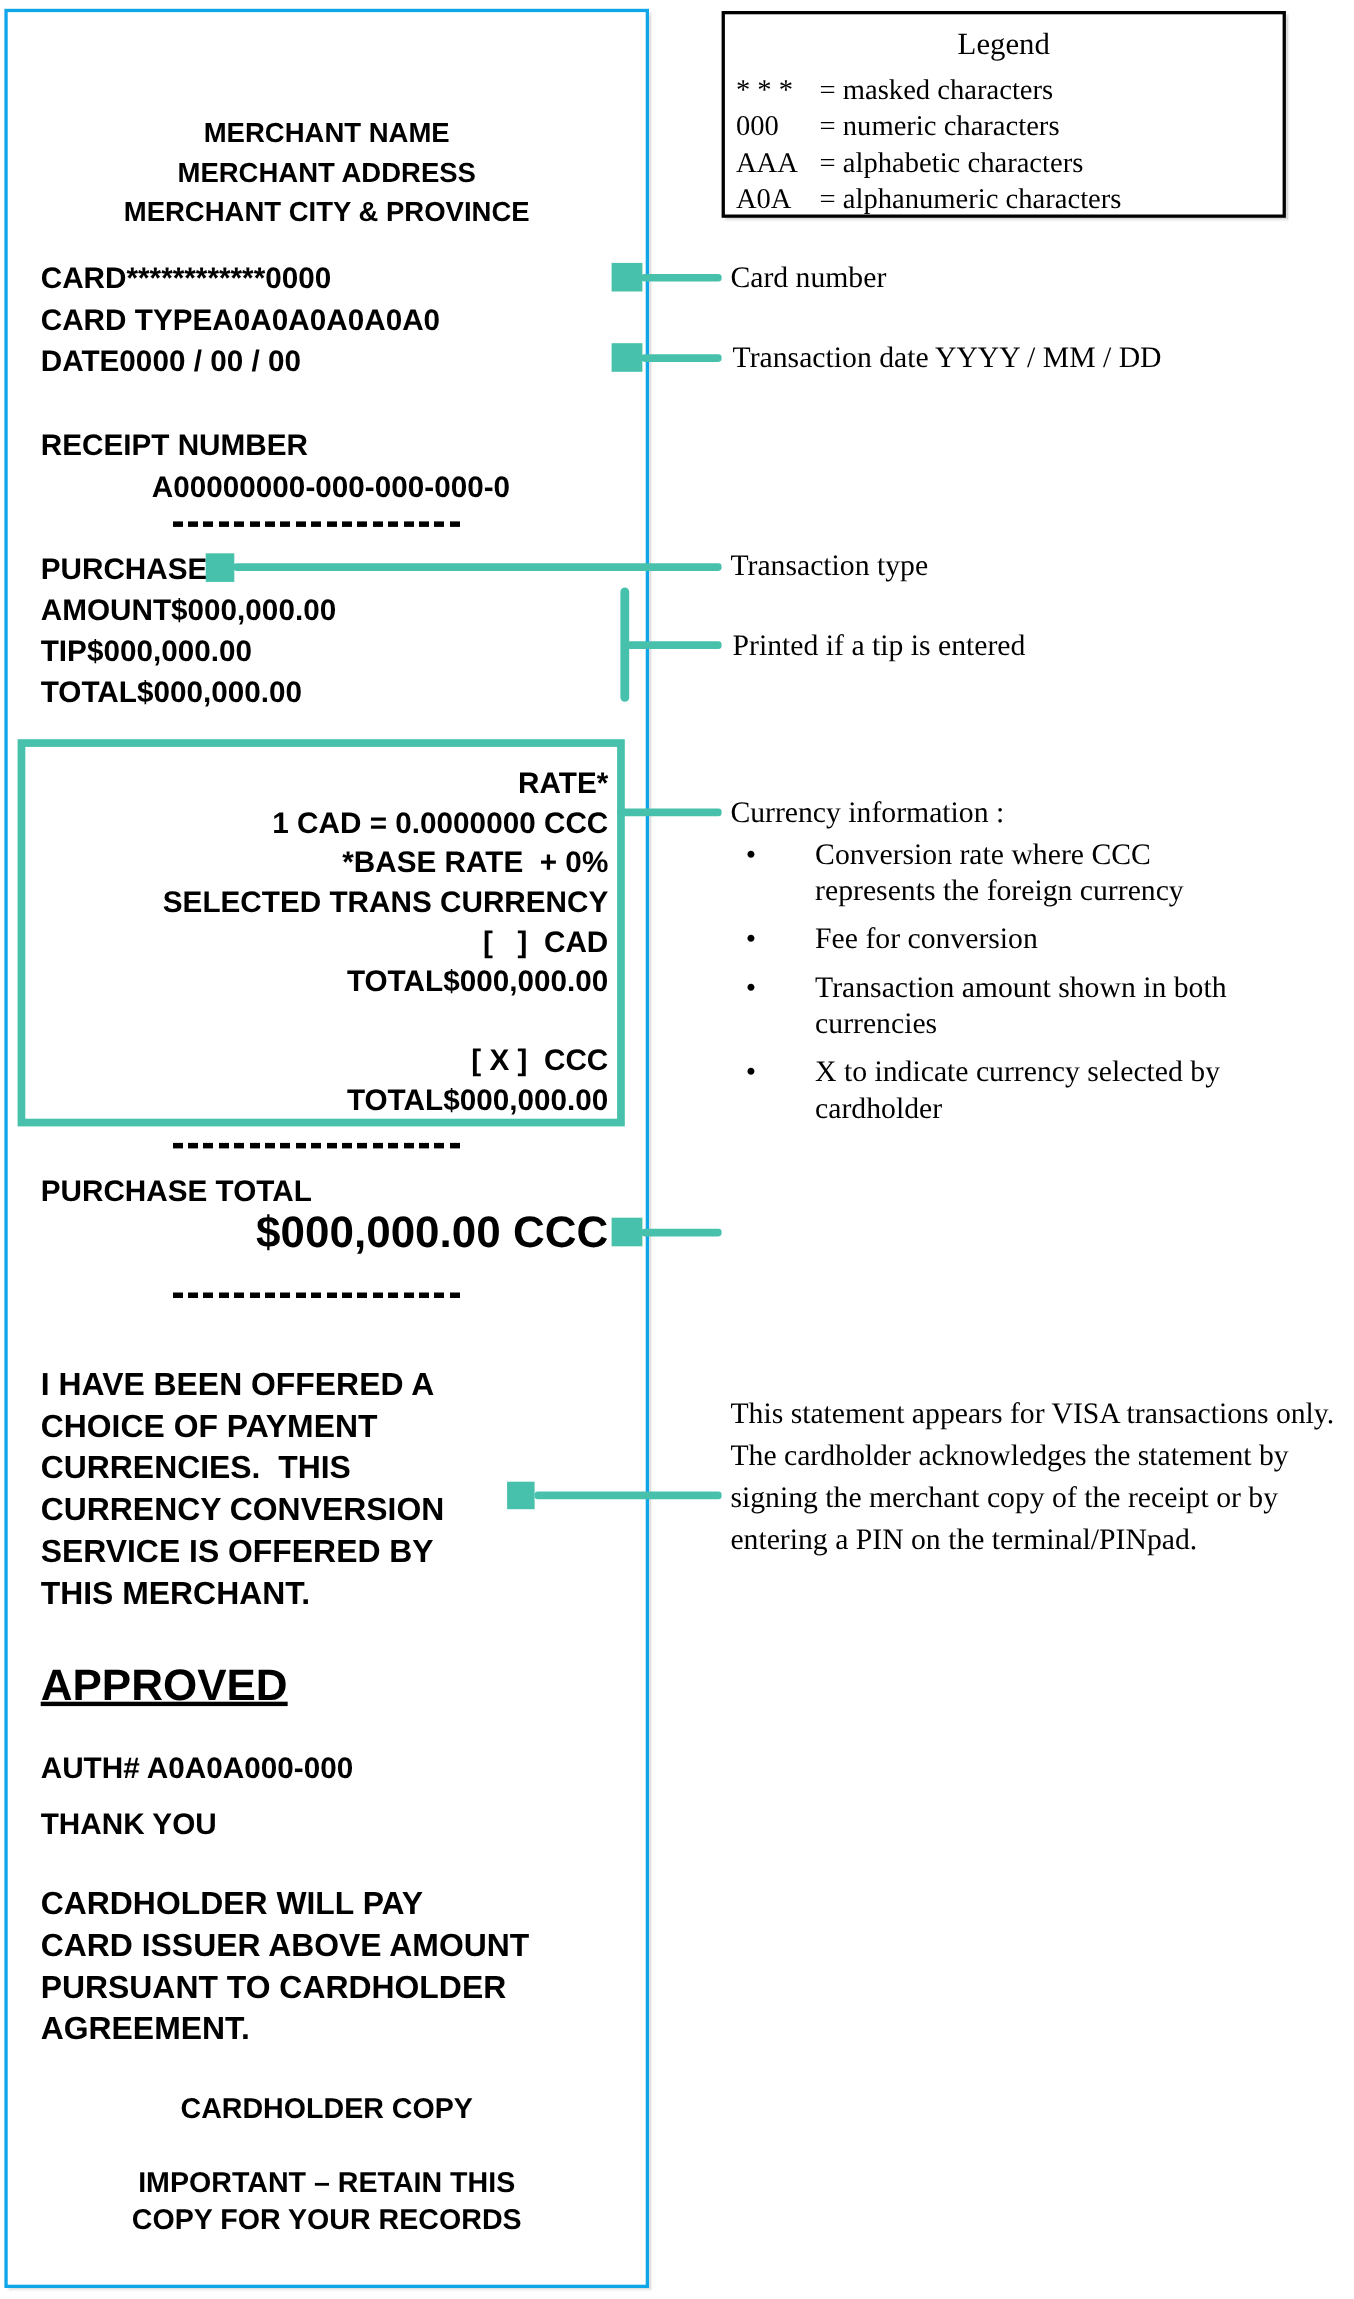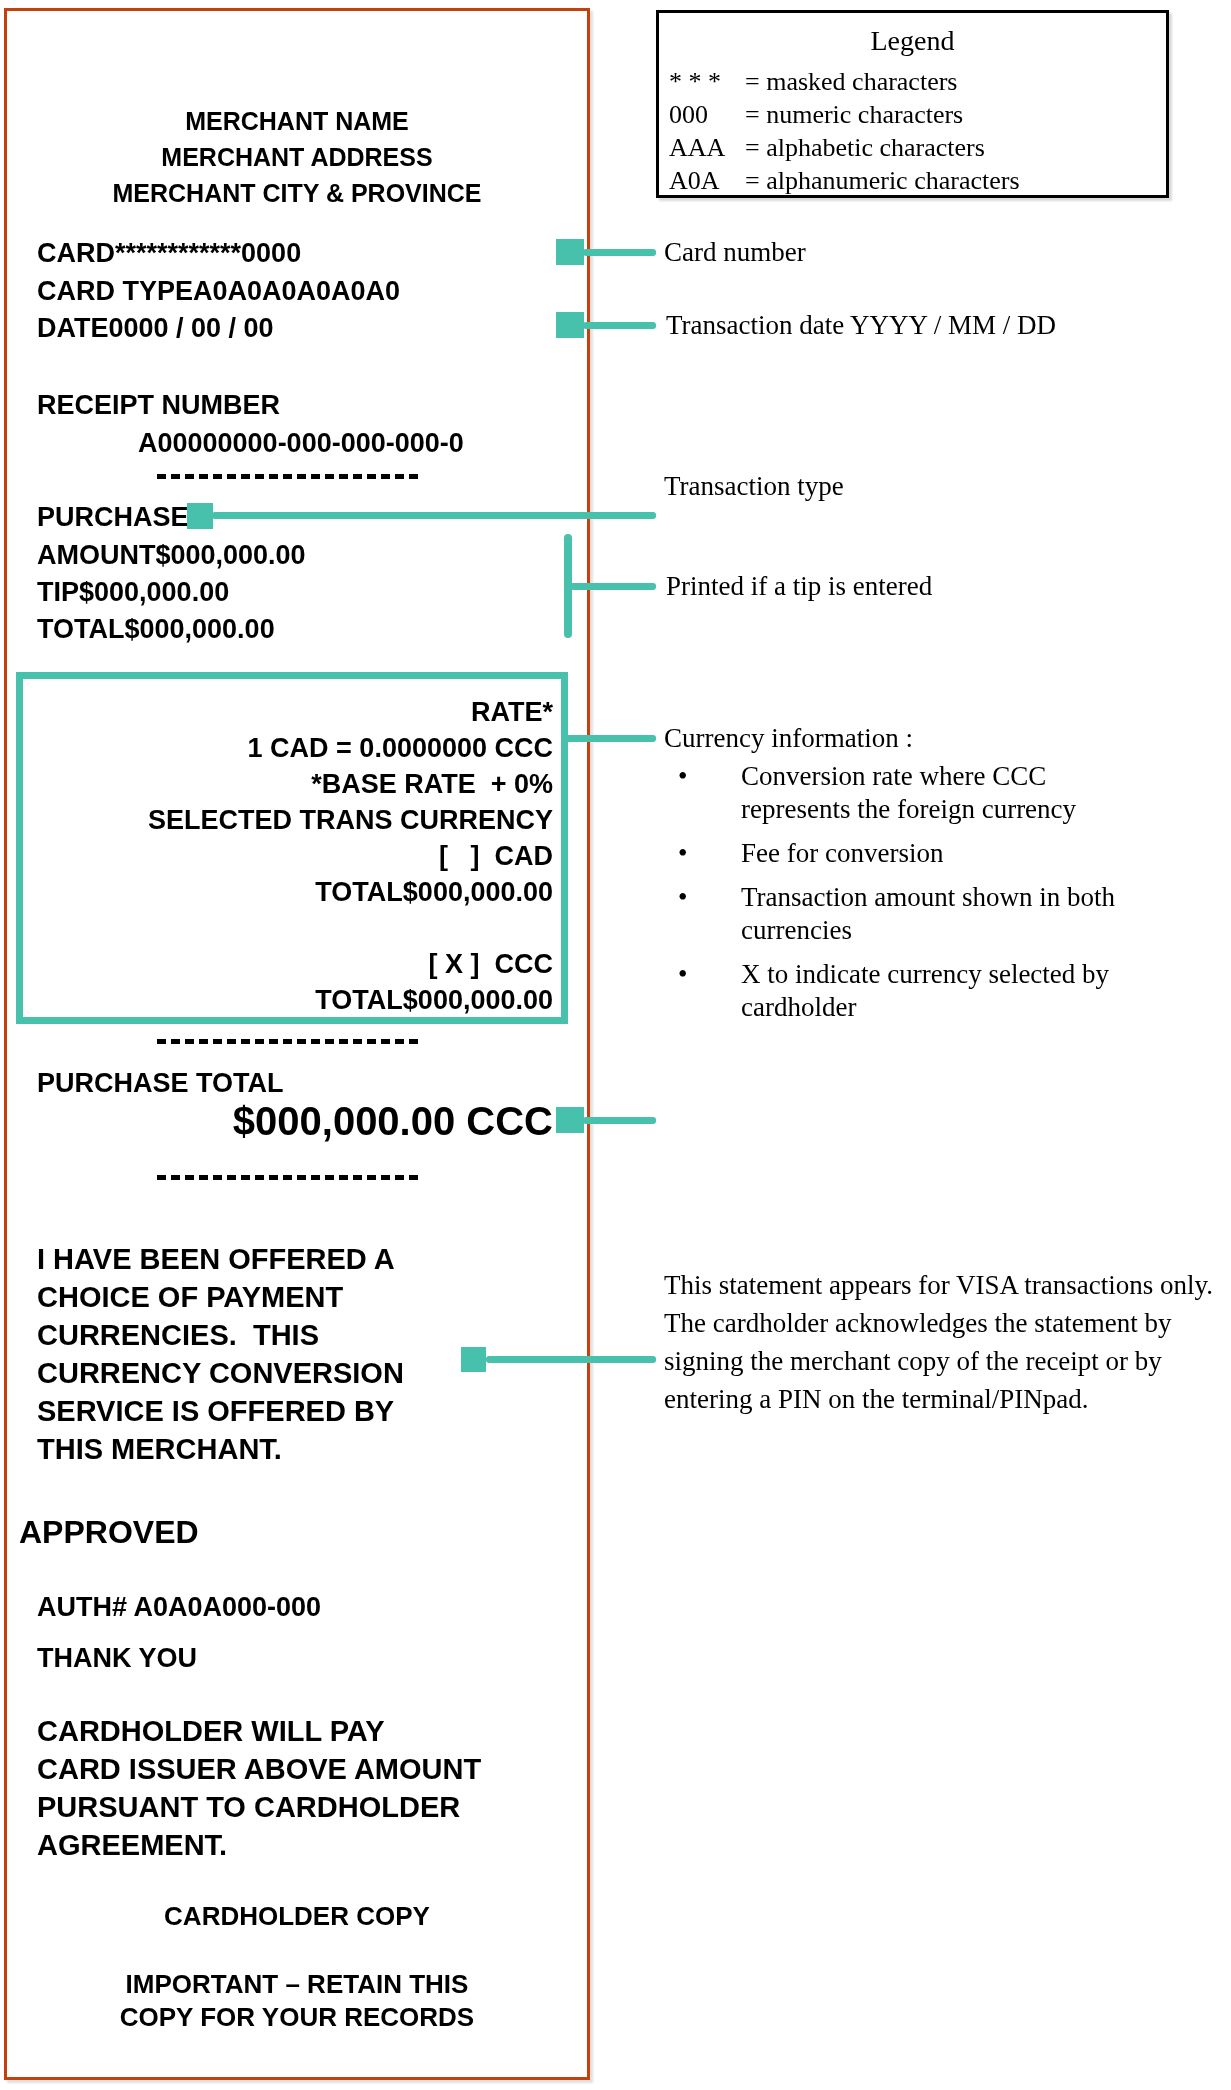--- a/index.html
+++ b/index.html
@@ -1,38 +1,38 @@
 <!DOCTYPE html>
 <html><head>
 <meta charset="utf-8">
 <style>
   html,body{margin:0;padding:0;background:#fff;}
   #canvas{position:relative;width:1231px;height:2090px;background:#fff;overflow:hidden;}
   [data-bind]{white-space:pre-wrap;}
 
   
   .receipt{position:absolute;left:4px;top:8px;width:586px;height:2072px;
-    border:3px solid #c2410c;background:#fff;box-sizing:border-box;
+    border:3px solid #0ea5e9;background:#fff;box-sizing:border-box;
     font-family:"Liberation Sans",sans-serif;font-weight:bold;color:#000;
     box-shadow:3px 3px 2px rgba(0,0,0,0.12);}
   .r-abs{position:absolute;left:0;right:0;}
   .r-row{position:absolute;left:0;right:0;display:flex;justify-content:flex-start;
     padding:0 34px 0 30px;font-size:27px;line-height:30px;}
   .r-label{text-align:left;}
   .r-value{text-align:right;}
   .merchant{top:92px;font-size:25px;line-height:36px;text-align:center;}
   .dash{position:absolute;left:150px;width:262px;height:5px;
     background:repeating-linear-gradient(90deg,#000 0 9px,transparent 9px 14px);}
   .ratebox{position:absolute;left:9px;top:661px;width:552px;height:352px;
     box-sizing:border-box;border:7px solid #47C1AC;background:#fff;}
   .rb-row{position:absolute;left:0;right:0;display:flex;justify-content:flex-end;
     padding:0 8px 0 14px;font-size:27px;line-height:30px;}
   .bigtotal{position:absolute;left:0;right:0;padding-right:34px;text-align:right;
     font-size:40px;line-height:42px;}
-  .approved{position:absolute;left:12px;font-size:32px;line-height:44px;}
+  .approved{position:absolute;left:30px;font-size:40px;line-height:44px;text-decoration:underline;}
   .stmt{position:absolute;left:30px;font-size:29px;line-height:38px;}
   .footer-center{position:absolute;left:0;right:0;text-align:center;font-size:26px;line-height:33px;}
 
   
   .legend{position:absolute;left:656px;top:10px;width:513px;height:188px;
     box-sizing:border-box;border:3px solid #000;background:#fff;
     font-family:"Liberation Serif",serif;color:#000;
     box-shadow:3px 3px 2px rgba(0,0,0,0.15);}
   .legend-title{position:absolute;top:12px;left:0;right:0;text-align:center;font-size:28px;}
   .legend-rows{position:absolute;top:52px;left:10px;right:6px;}
@@ -212,21 +212,21 @@
   <div class="tz" style="left:556px;top:1107px;width:28px;height:26px"></div>
   <div class="tz tz-line" style="left:583px;top:1117px;width:73px;height:7px"></div>
 
   <div class="tz" style="left:461px;top:1347px;width:25px;height:25px"></div>
   <div class="tz tz-line" style="left:486px;top:1356px;width:170px;height:7px"></div>
 
   <div class="callout" style="left:664px;top:236px" data-bind="callouts.card_number">Card number</div>
 
   <div class="callout" style="left:666px;top:309px" data-bind="callouts.transaction_date">Transaction date YYYY / MM / DD</div>
 
-  <div class="callout" style="left:664px;top:470px" data-bind="callouts.transaction_type">Transaction type</div>
+  <div class="callout" style="left:664px;top:498px" data-bind="callouts.transaction_type">Transaction type</div>
 
   <div class="callout" style="left:666px;top:570px" data-bind="callouts.tip">Printed if a tip is entered</div>
 
   <div class="callout" style="left:664px;top:722px">
     <div data-bind="callouts.currency_info_title">Currency information :</div>
     <ul class="bullets" style="margin-top:5px">
       <li data-bind="callouts.currency_info_bullets.0">Conversion rate where CCC represents the foreign currency</li>
       <li data-bind="callouts.currency_info_bullets.1">Fee for conversion</li>
       <li data-bind="callouts.currency_info_bullets.2">Transaction amount shown in both currencies</li>
       <li data-bind="callouts.currency_info_bullets.3">X to indicate currency selected by cardholder</li>

